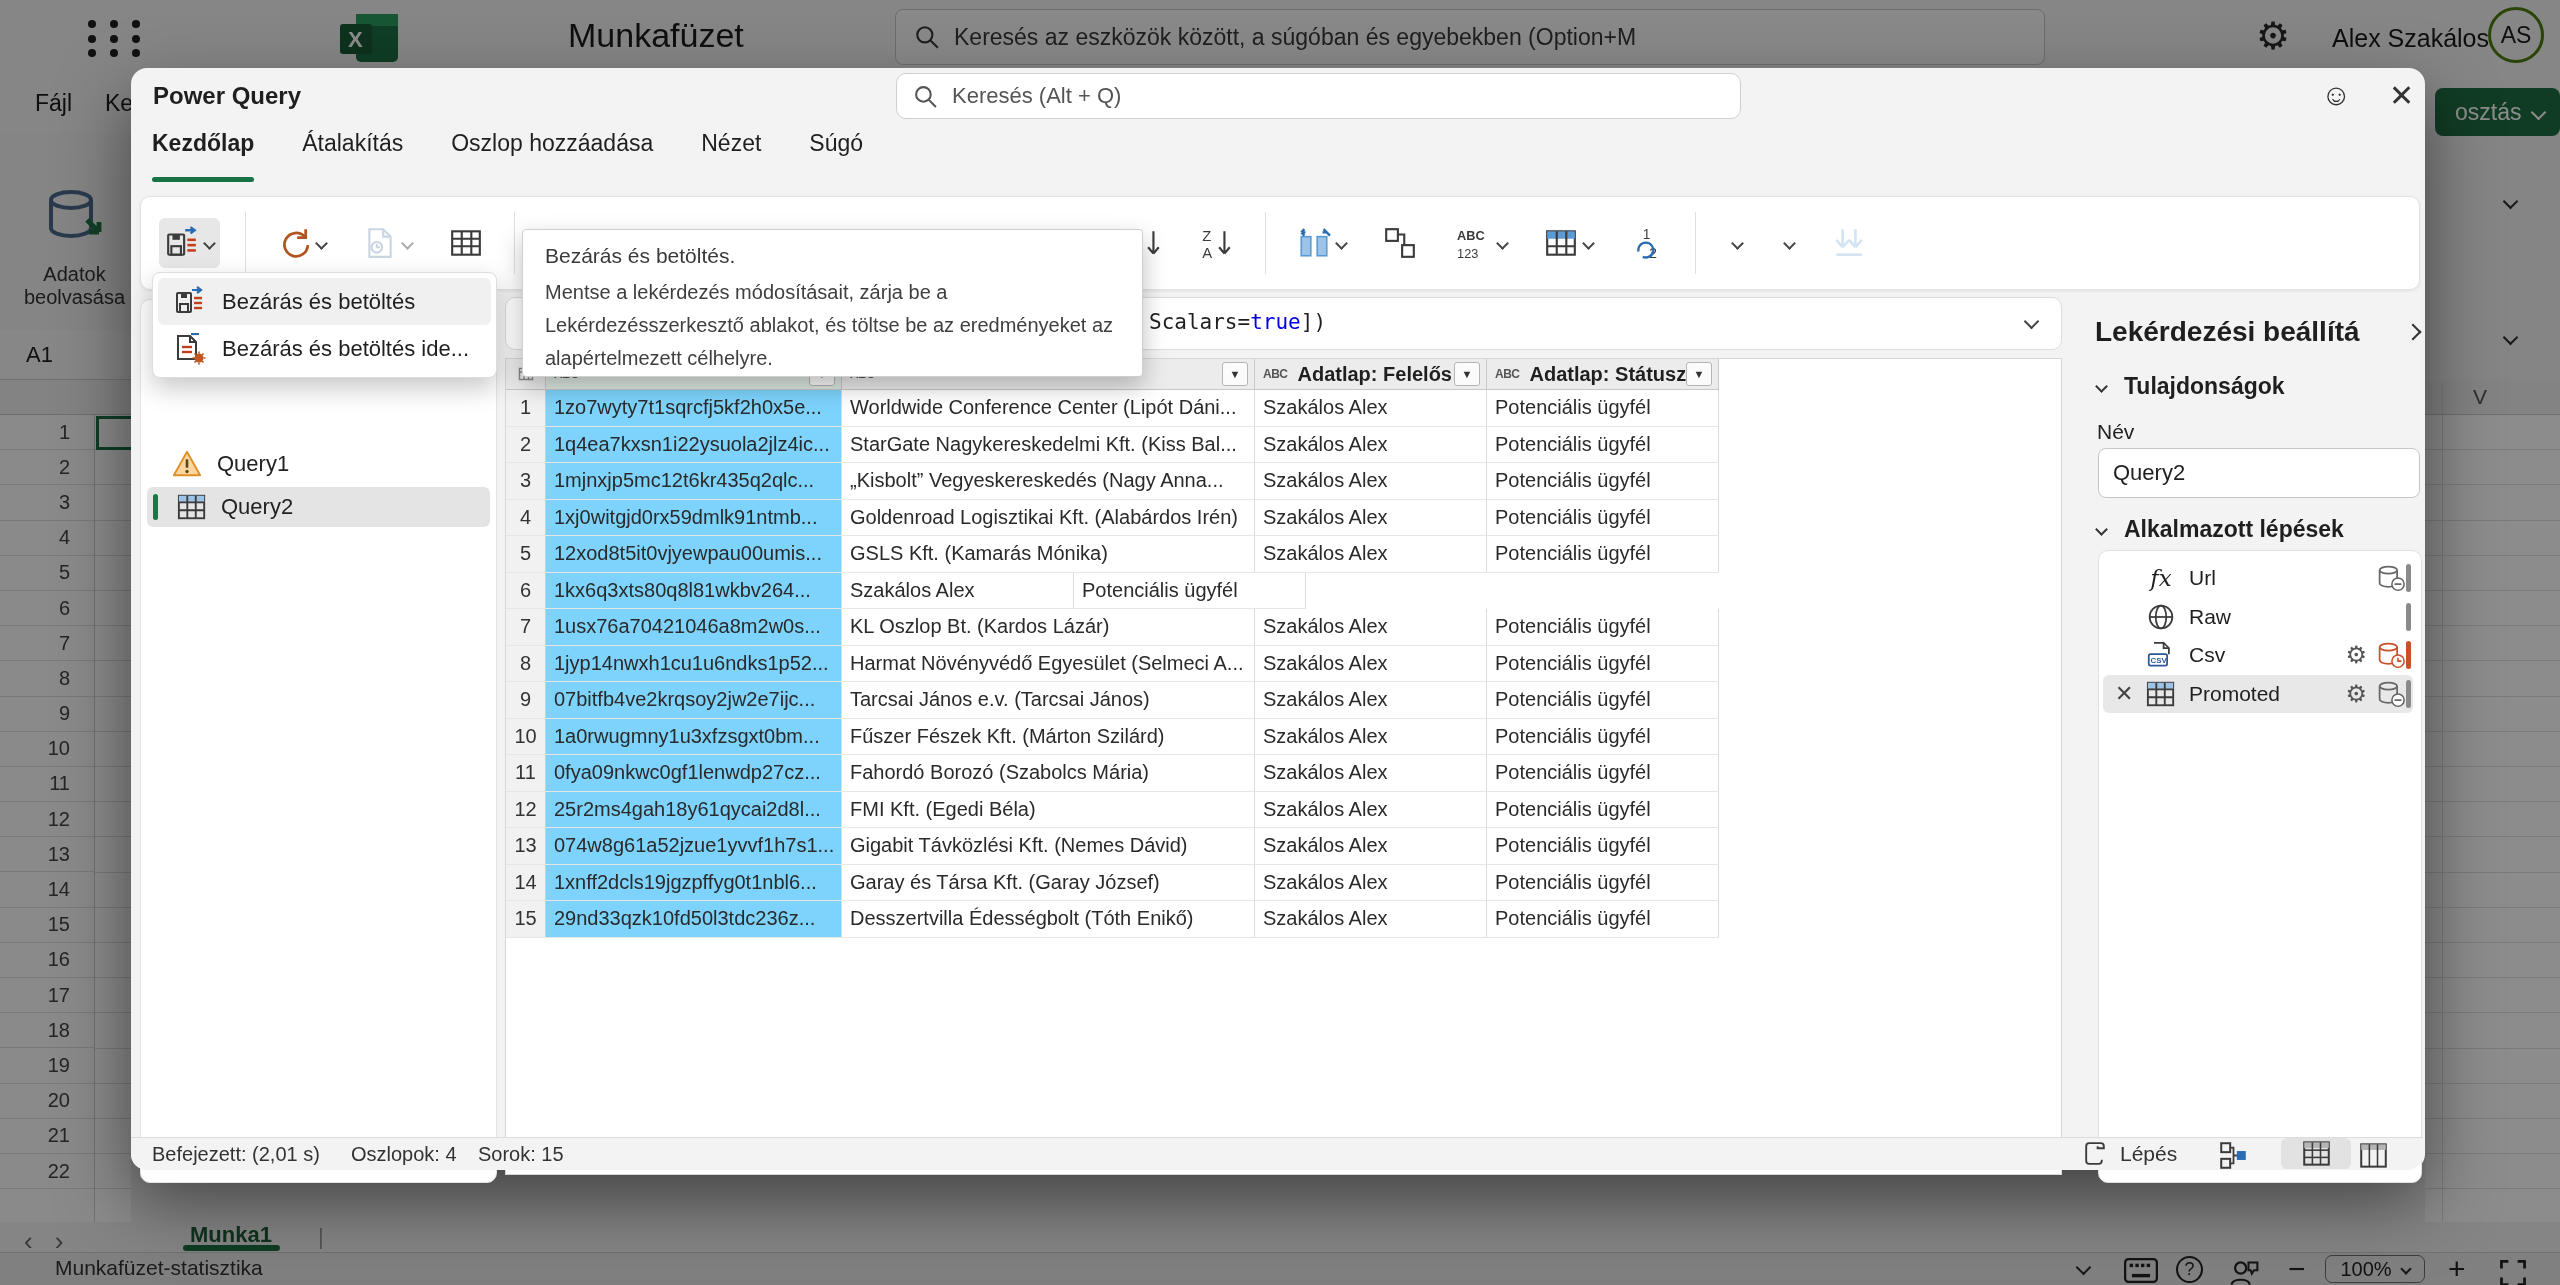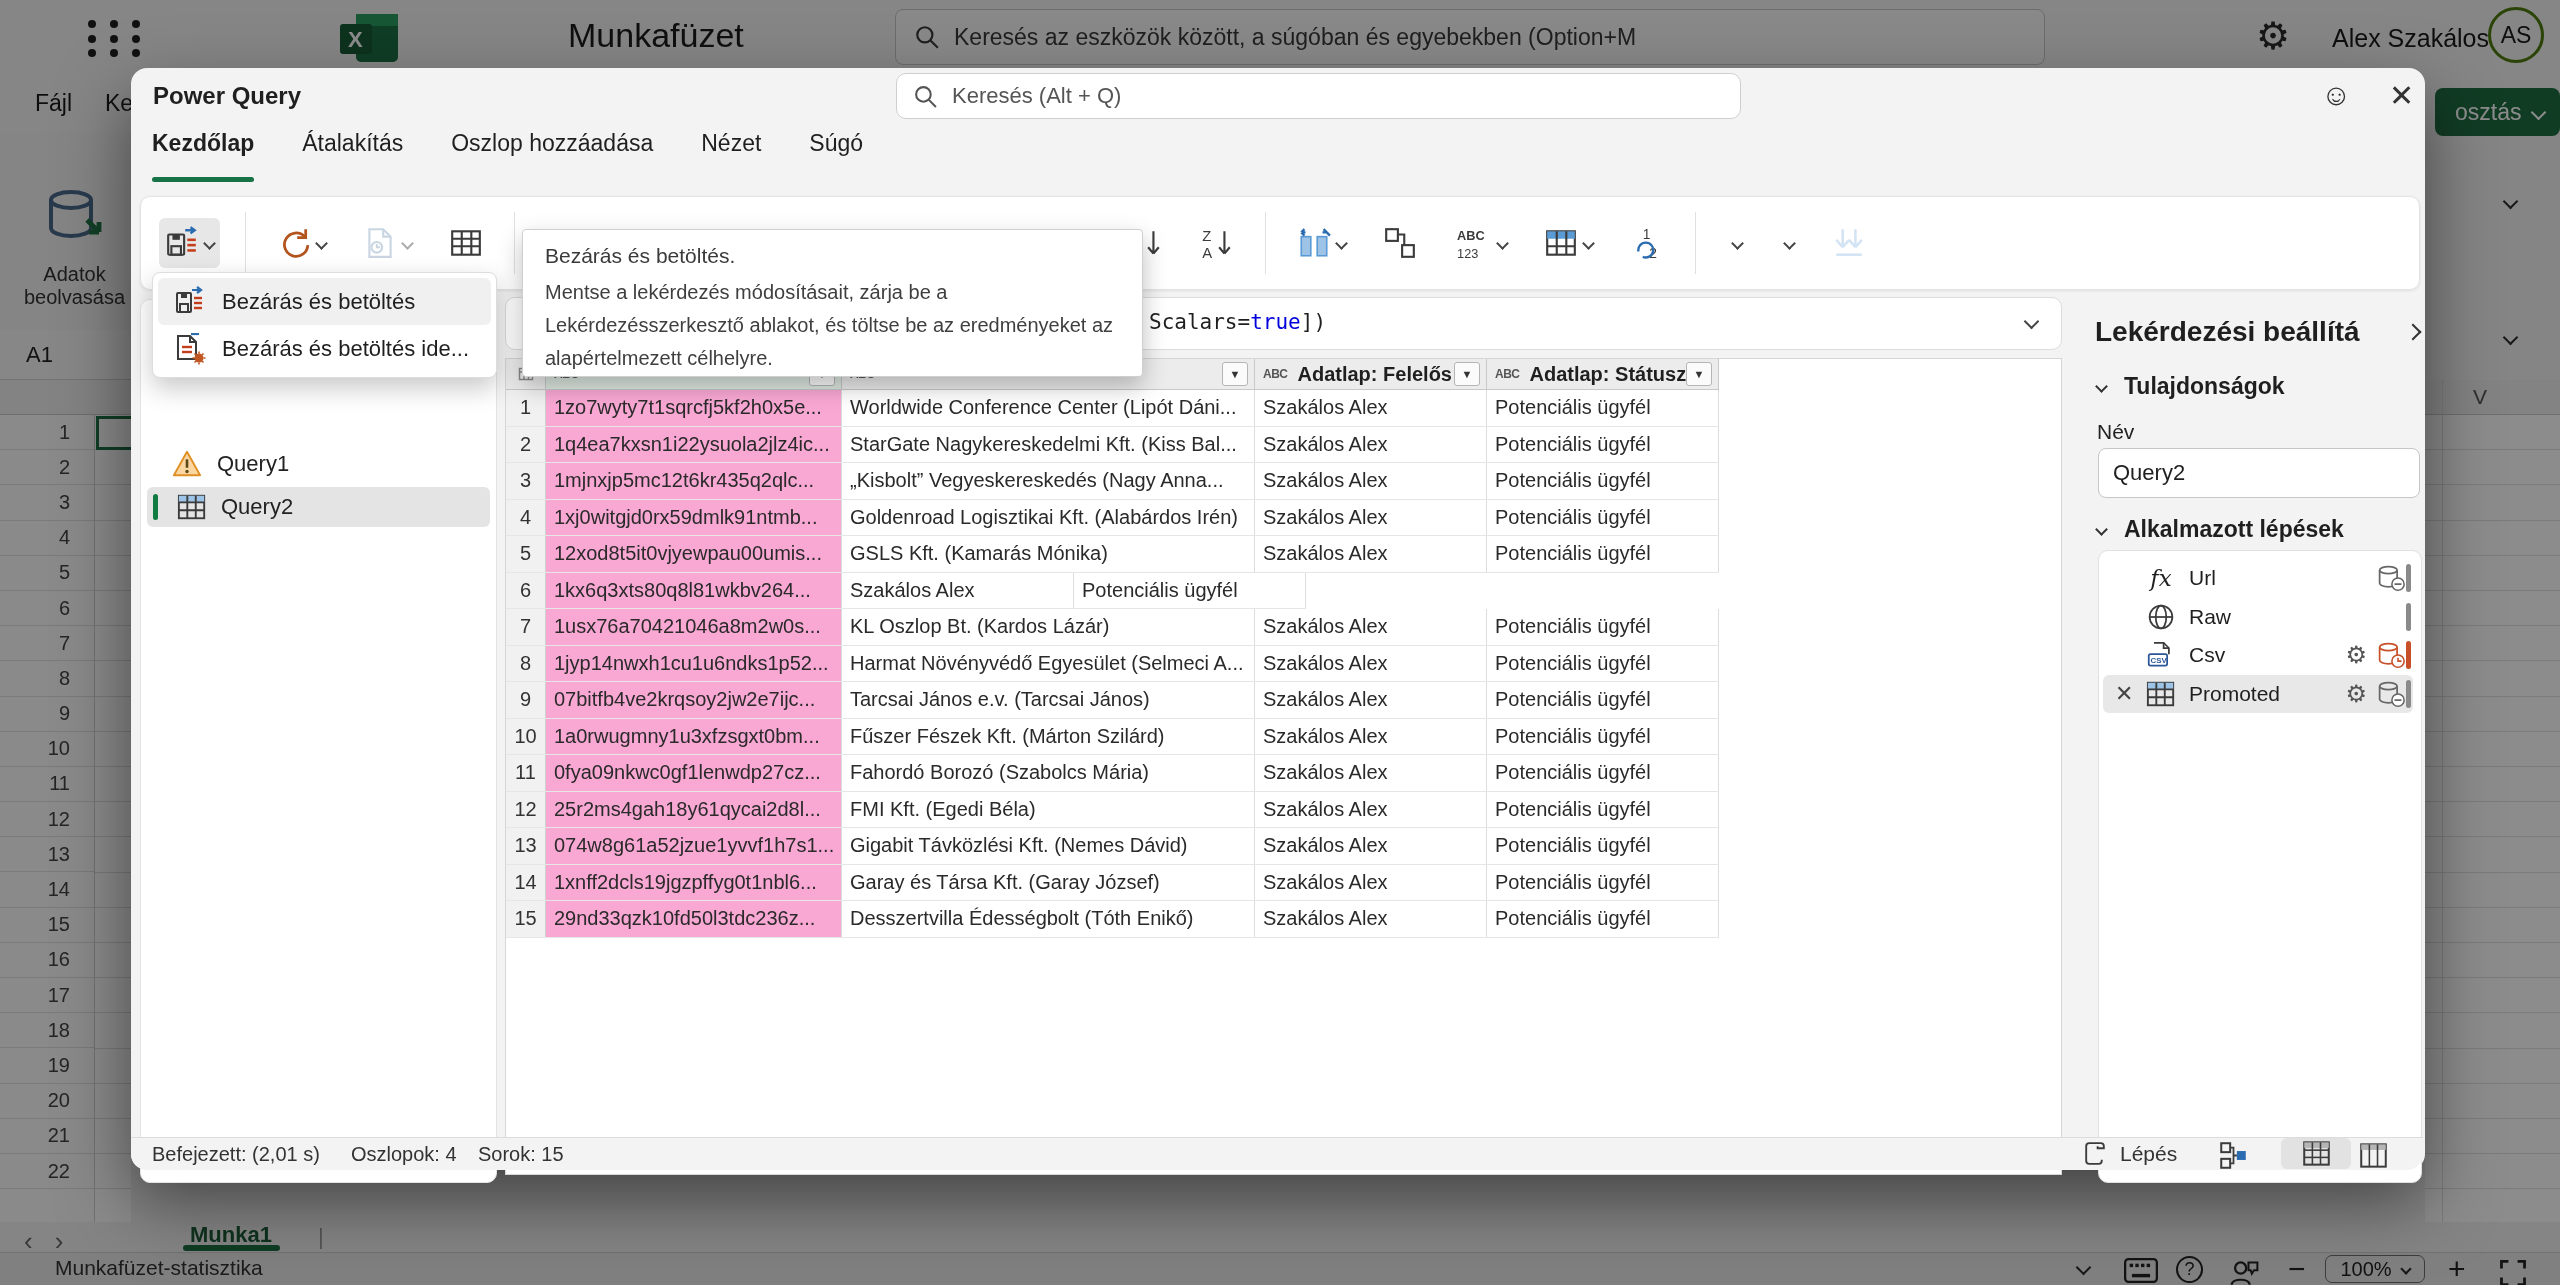--- a/index.html
+++ b/index.html
@@ -116,21 +116,21 @@
   .gh-cell.selcol { background:#dde9e1; }
   .gh-abc { font-size:12px; font-weight:bold; color:#555; letter-spacing:-0.5px; margin-right:10px; }
   .gh-label { font-size:20px; font-weight:bold; color:#1f1f1f; white-space:nowrap; overflow:hidden; flex:1; }
   .gh-filter { width:26px; height:24px; border:1px solid #b5b5b5; background:#fbfbfb; border-radius:3px;
     display:flex; align-items:center; justify-content:center; font-size:11px; color:#333; flex:none; }
   .pq-row { position:absolute; left:0; height:36.5px; display:flex; border-bottom:1px solid #e6e6e6; }
   .pr-num { width:40px; background:#f1f1f1; border-right:1px solid #cfcfcf; font-size:20px; color:#333;
     display:flex; align-items:center; justify-content:center; }
   .pr-cell { height:100%; border-right:1px solid #dcdcdc; font-size:20px; color:#2a2a2a; display:flex; align-items:center;
     padding:0 8px; white-space:nowrap; overflow:hidden; }
-  .pr-cell.c1 { background:#f9a8d4; }
+  .pr-cell.c1 { background:#7dd3fc; }
   #pq-hscroll { position:absolute; left:4px; bottom:6px; width:730px; height:9px; background:#d9d9d9; border-radius:5px; }
 
   #pq-settings-title { position:absolute; left:1964px; top:248px; width:324px; display:flex; justify-content:space-between; align-items:center; }
   #pq-settings-title .t { font-size:28px; font-weight:bold; color:#1f1f1f; }
   .chev-r { display:inline-block; width:12px; height:12px; border-right:2.6px solid #333; border-top:2.6px solid #333; transform:rotate(45deg); }
   .sec-hdr { position:absolute; left:1966px; display:flex; align-items:center; gap:18px; }
   .sec-hdr .chev { width:9px; height:9px; border-color:#333; }
   .sec-hdr .t { font-size:23px; font-weight:bold; color:#1f1f1f; }
   #sec-props { top:305px; }
   #pq-nev { position:absolute; left:1966px; top:352px; font-size:21px; color:#222; }

